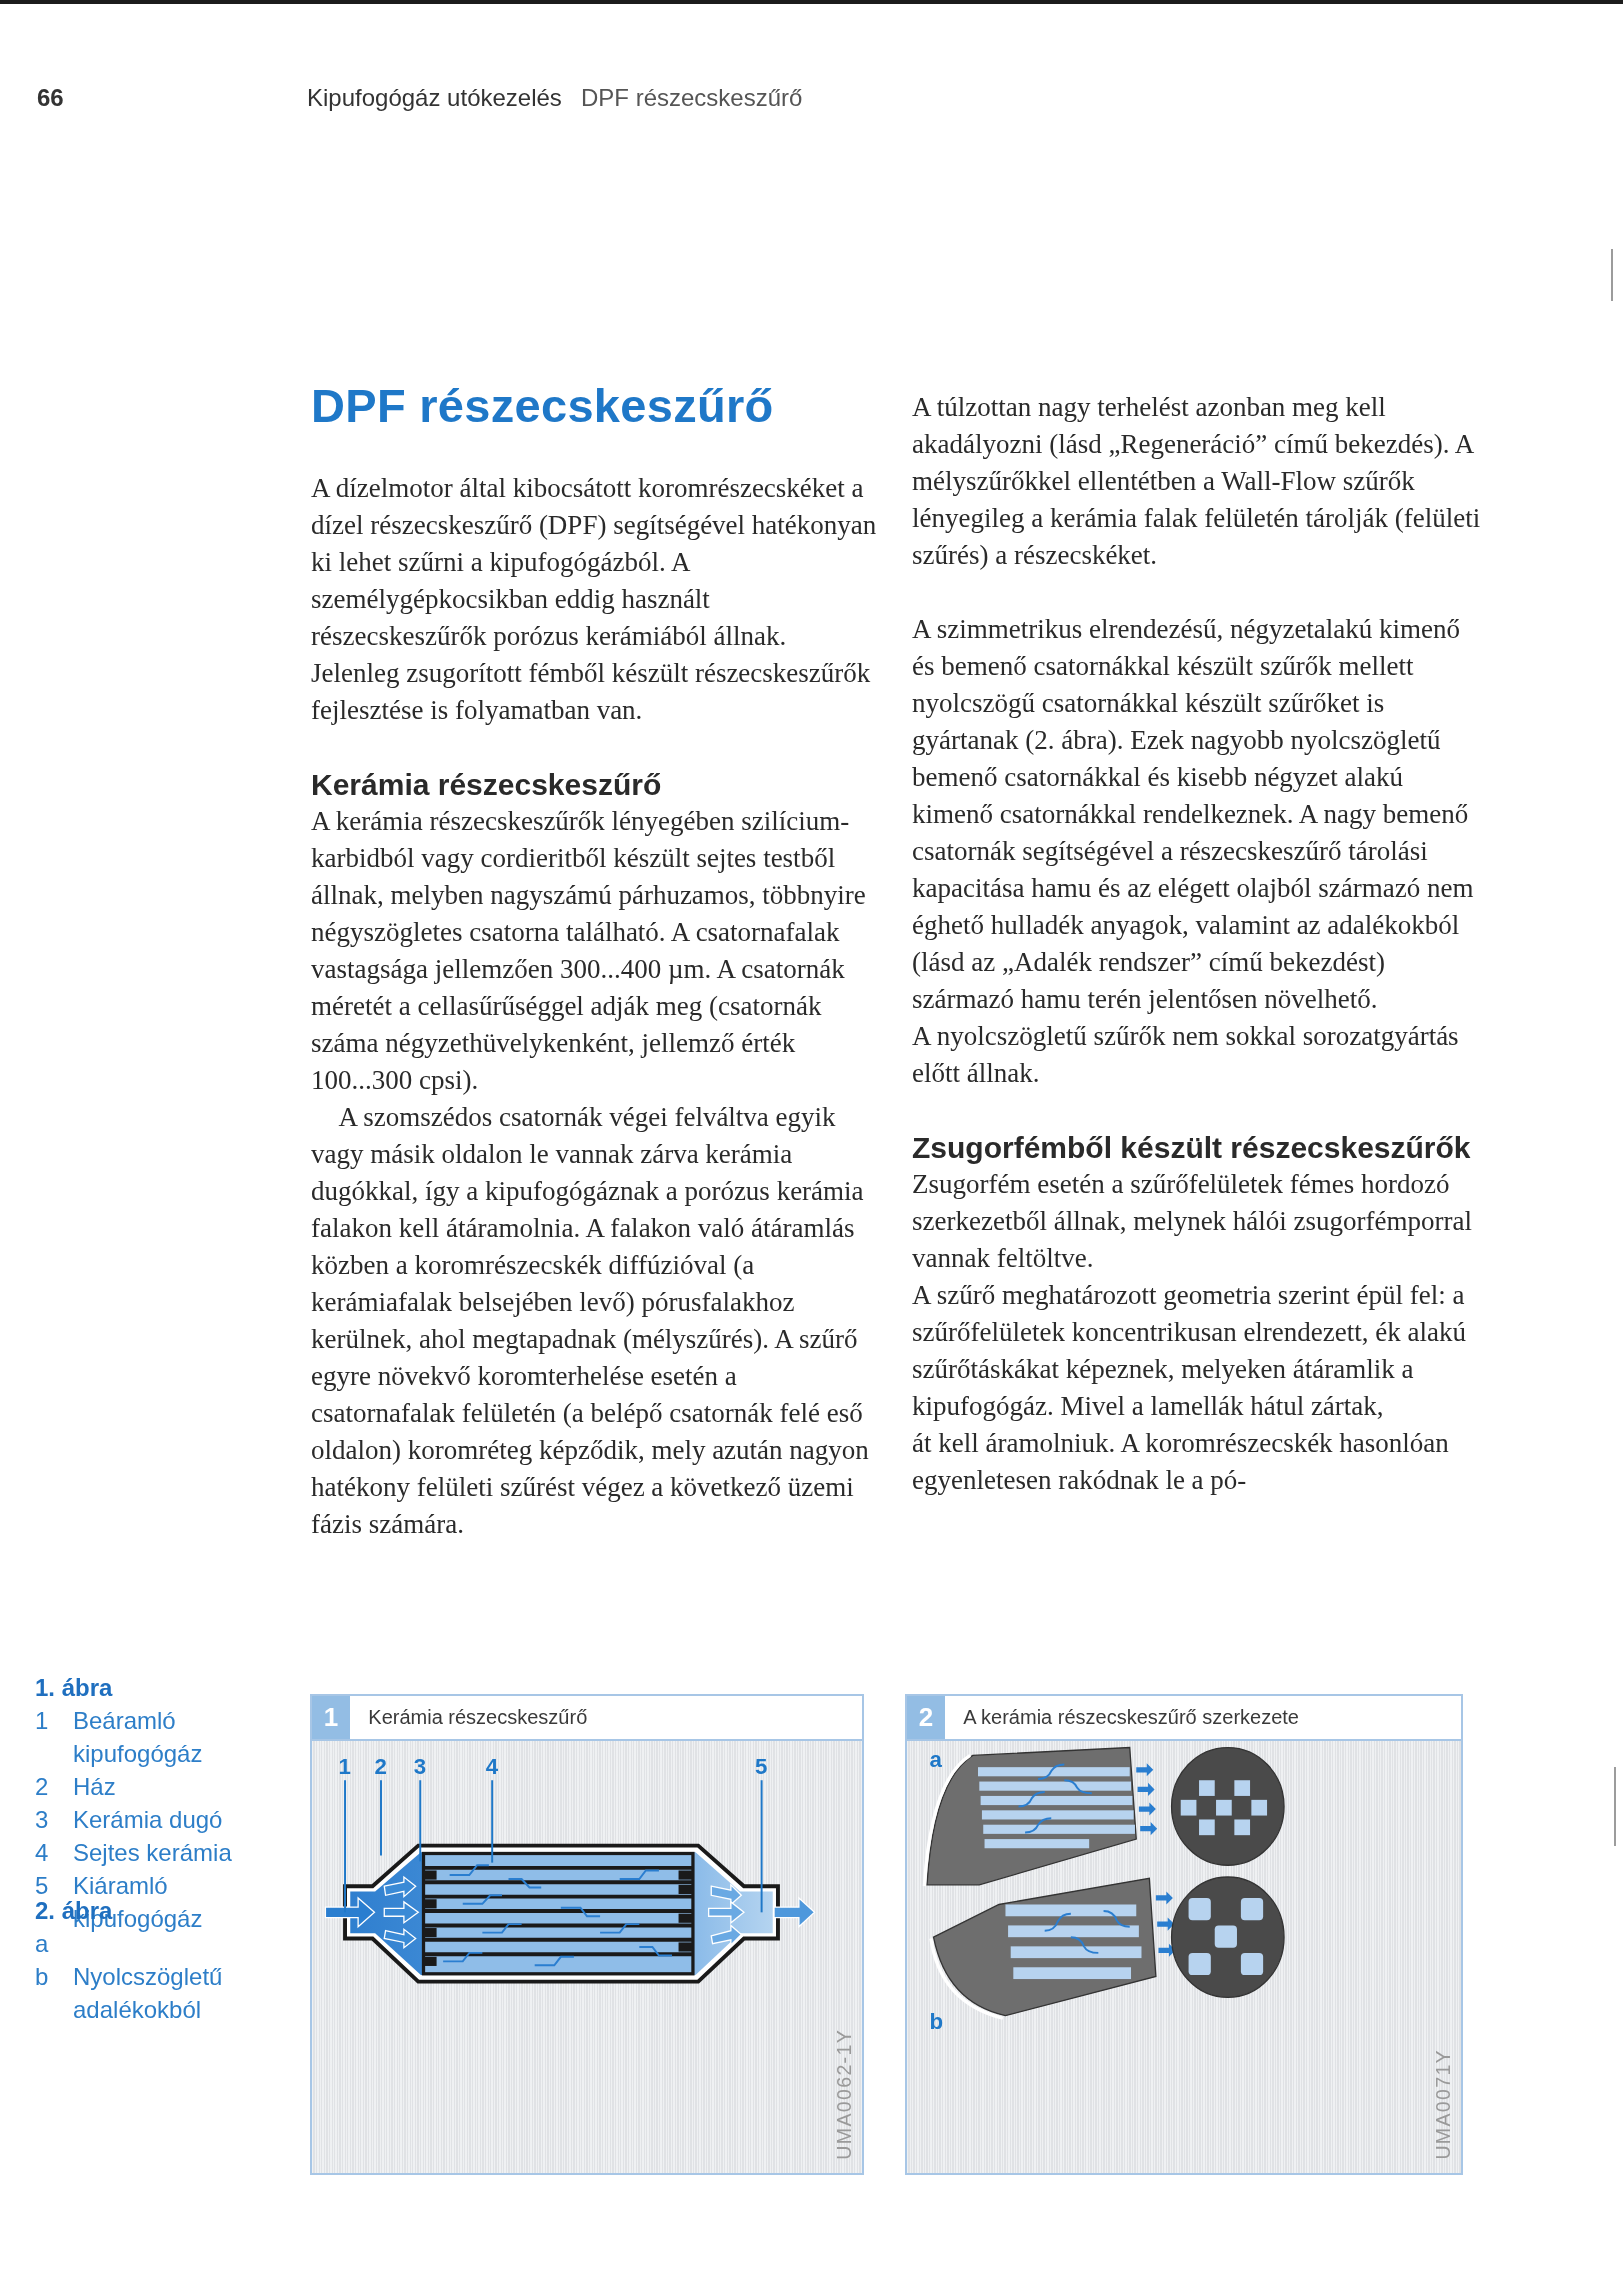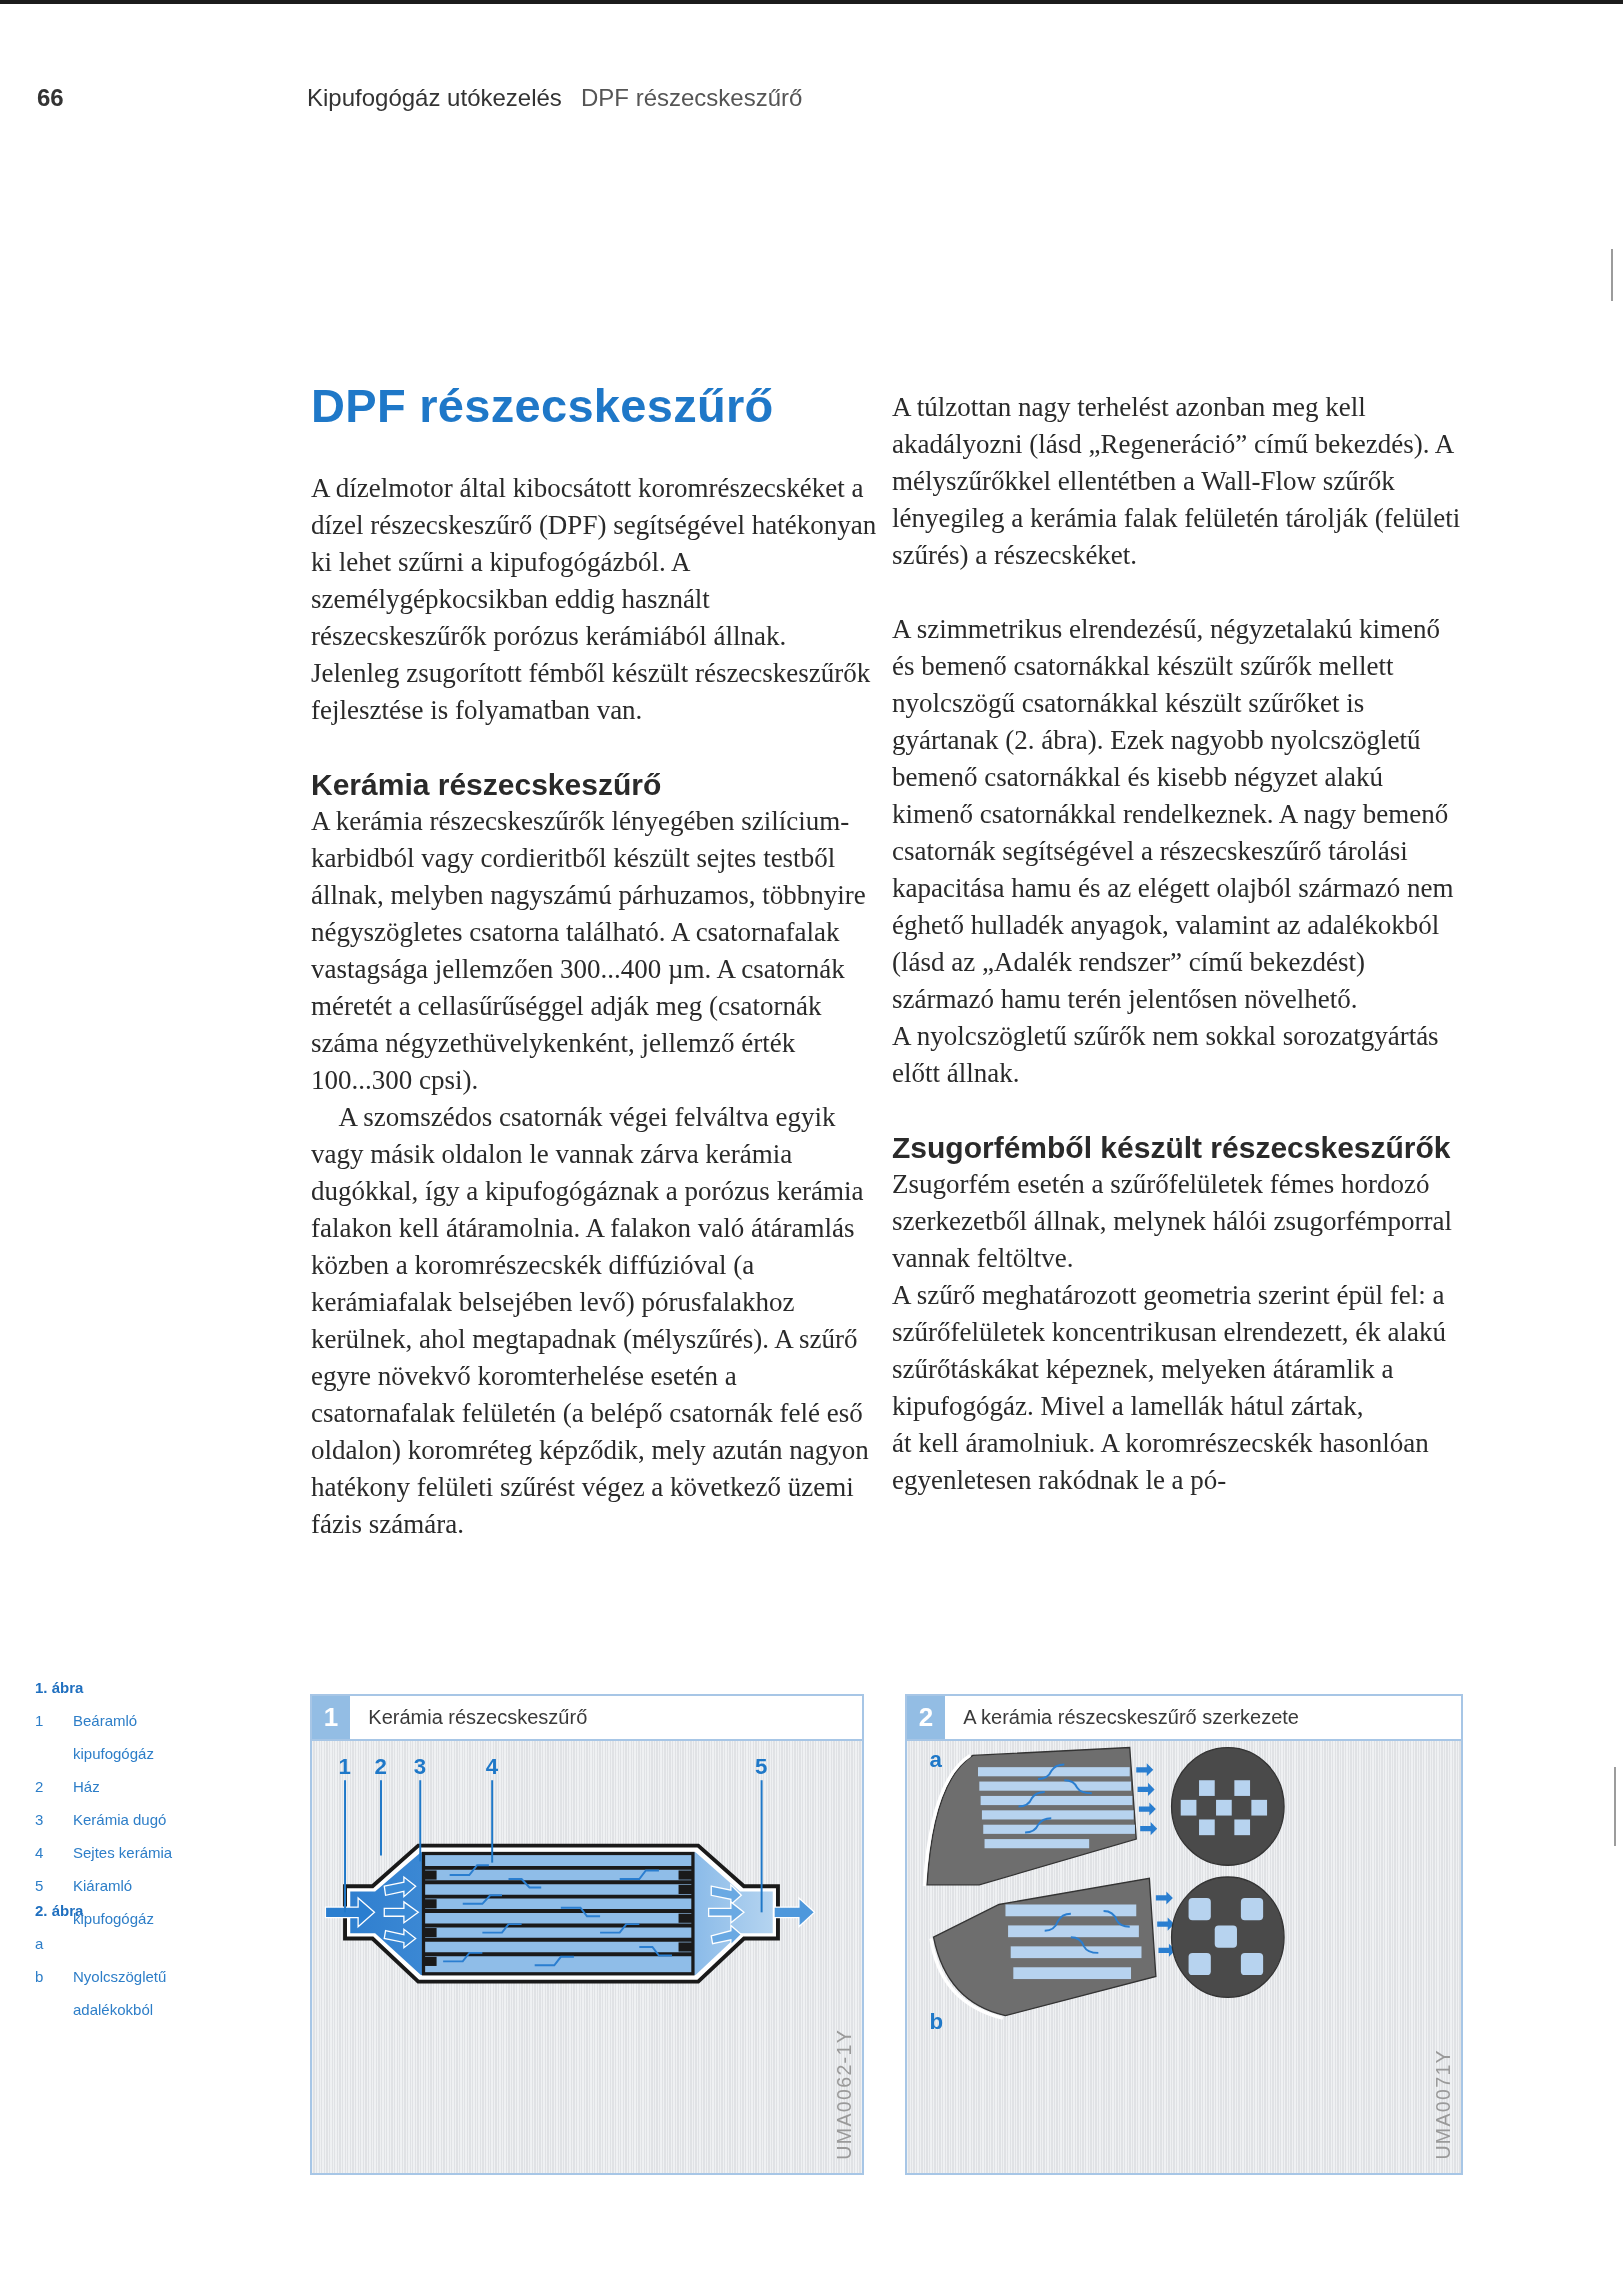--- a/index.html
+++ b/index.html
@@ -9,28 +9,28 @@
   }
   .topline { position: absolute; left: 0; top: 0; width: 1623px; height: 3.9px; background: #1c1c1c; }
   .running-head { position: absolute; top: 84px; font-family: "Liberation Sans", sans-serif; font-size: 24px; color: #333; }
   #page-number { left: 37px; font-weight: bold; }
   #section-head { left: 307px; font-weight: normal; }
   #subsection-head { left: 581px; color: #555; font-weight: normal; }
 
   .col { position: absolute; font-size: 27px; line-height: 37px; }
   .col p { margin: 0; }
   #col-left { left: 311px; top: 380px; width: 566px; }
-  #col-right { left: 892px; top: 389px; width: 576px; }
+  #col-right { left: 912px; top: 389px; width: 576px; }
   h1.title { font-family: "Liberation Sans", sans-serif; color: #1f78c8; font-size: 47px; font-weight: bold; margin: 0 0 38px 0; line-height: 52px; letter-spacing: 0.3px; }
   h2.sub { font-family: "Liberation Sans", sans-serif; color: #2a2a2a; font-size: 30px; font-weight: bold; margin: 0; line-height: 37px; }
   .gap { height: 37px; }
   .indent { text-indent: 27.5px; }
   .block-line { display: block; }
 
-  .caption-col { position: absolute; left: 35px; width: 249px; font-family: "Liberation Sans", sans-serif; font-size: 15px; line-height: 33px; color: #2d7ec8; }
+  .caption-col { position: absolute; left: 35px; width: 249px; font-family: "Liberation Sans", sans-serif; font-size: 24px; line-height: 33px; color: #2d7ec8; }
   .caption-title { font-weight: bold; color: #1f6fbf; }
   .cap-row { display: flex; }
   .cap-key { width: 38px; flex: none; }
   #cap1 { top: 1671px; }
   #cap2 { top: 1894px; }
 
   .fig { position: absolute; border: 2px solid #a7c6e6; background: #e7e9ec; }
   #fig1 { left: 310px; top: 1694px; width: 550px; height: 477px; }
   #fig2 { left: 905px; top: 1694px; width: 554px; height: 477px; }
   .fig-head { position: absolute; left: 0; top: 0; right: 0; height: 43px; background: #fff; border-bottom: 2px solid #a7c6e6; display: flex; align-items: center; }

